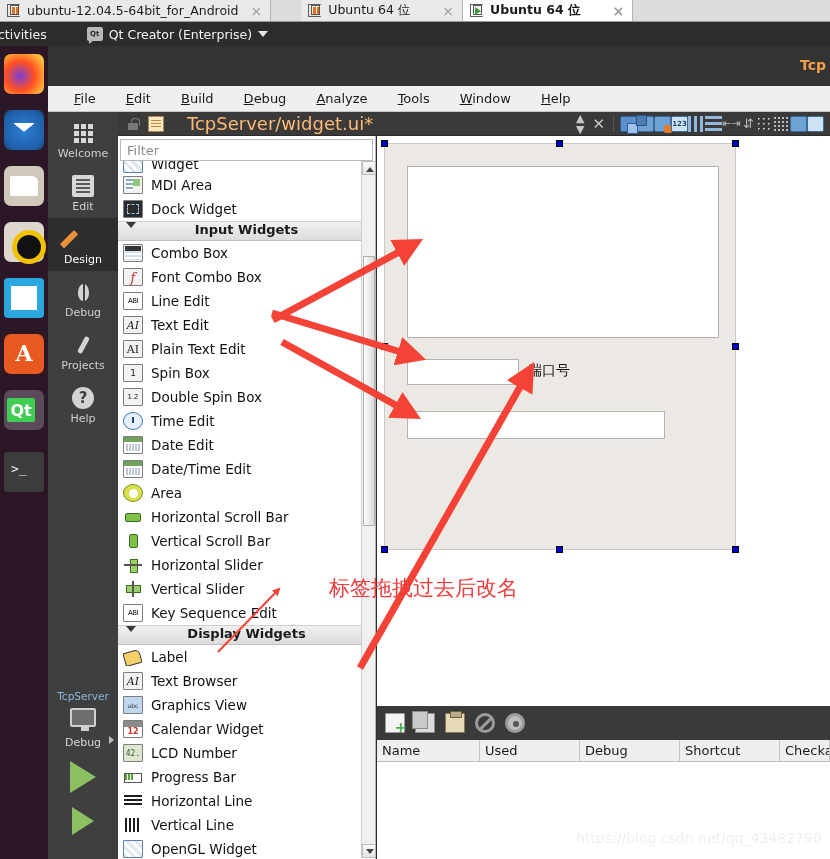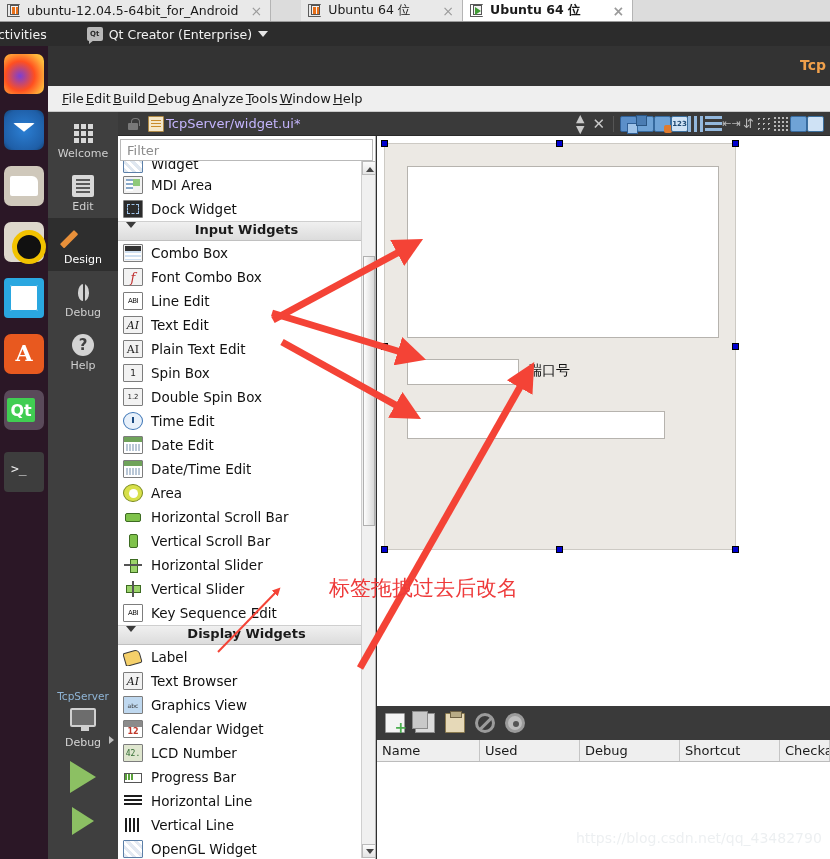--- a/index.html
+++ b/index.html
@@ -126,21 +126,21 @@
     background: #333333;
   }
   .qttitle .tt {
     position: absolute; right: 4px; top: 11px;
     color: #f0a04b; font-size: 14px; font-weight: bold;
     white-space: nowrap;
   }
   .menubar {
     position: absolute; left: 0; top: 40px; width: 782px; height: 26px;
     background: #efefef; border-bottom: 1px solid #c9c9c9;
-    display: flex; align-items: center; padding-left: 14px; gap: 2px;
+    display: flex; align-items: center; padding-left: 26px; gap: 30px;
     font-size: 13px; color: #1a1a1a;
   }
   .menubar span u { text-decoration: underline; }
 
   
   .modebar {
     position: absolute; left: 0; top: 66px; width: 70px; height: 747px;
     background: #3f3f3f;
   }
   .modeitem {
@@ -226,21 +226,21 @@
     border: 1.6px solid #8d8d8d; border-bottom: none; border-radius: 4px 4px 0 0;
   }
   .fileicon {
     width: 16px; height: 16px; margin-left: 8px; background: #f5e7c8;
     border: 1px solid #b08a45; border-radius: 1px; position: relative;
   }
   .fileicon::after {
     content: ''; position: absolute; left: 2px; top: 3px; right: 2px; height: 9px;
     background: repeating-linear-gradient(#c98b2a 0 1px, transparent 1px 3px);
   }
-  .docpath { color: #c4b5fd; font-size: 13px; margin-left: 2px; white-space: nowrap; }
+  .docpath { color: #fdba74; font-size: 18px; margin-left: 23px; white-space: nowrap; }
   .updown { margin-left: auto; color: #c9c9c9; font-size: 11px; line-height: 1; }
   .xbtn { color: #c9c9c9; font-size: 15px; margin: 0 8px 0 8px; }
   .tsep { width: 1px; height: 16px; background: #555; }
   .tbicons { display: flex; align-items: flex-start; gap: 0; padding: 0 6px; }
   .tbi { width: 17px; height: 16px; position: relative; }
   .tbi.sq1 { background: #5b8fc9; border: 1px solid #2f5f96; border-radius: 2px; }
   .tbi.sq1::after { content:''; position:absolute; left:6px; top:6px; width:9px; height:9px;
     background:#9fc3e8; border:1px solid #2f5f96; }
   .tbi.sq2 { background: #6fa3d6; border: 1px solid #35699e; border-radius: 2px; }
   .tbi.sq2::after { content:''; position:absolute; left:-2px; top:-2px; width:9px; height:9px;
@@ -568,20 +568,26 @@
         <div>Design</div>
       </div>
       <div class="modeitem">
         <div class="modeglyph">
             <span class="bug"></span>
           </div>
         <div>Debug</div>
       </div>
       <div class="modeitem">
         <div class="modeglyph">
+            <span class="wrench"></span>
+          </div>
+        <div>Projects</div>
+      </div>
+      <div class="modeitem">
+        <div class="modeglyph">
             <span class="qmark">?</span>
           </div>
         <div>Help</div>
       </div>
     </div>
 
     <div class="runzone">
       <div class="proj">TcpServer</div>
       <div style="position:relative">
         <div class="monitor"></div>

